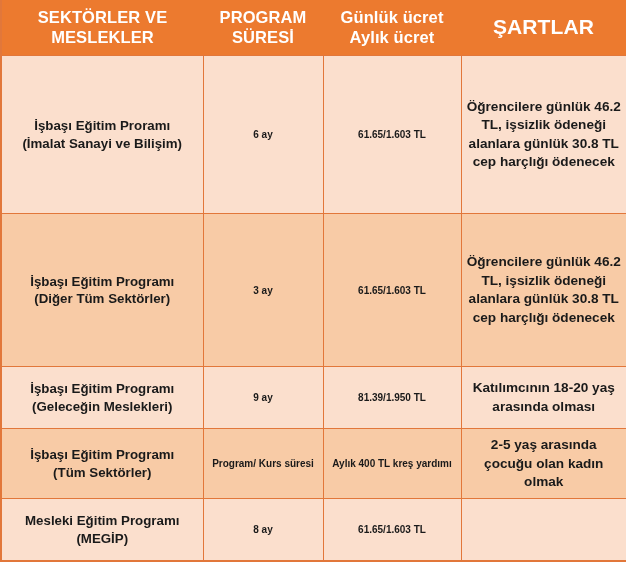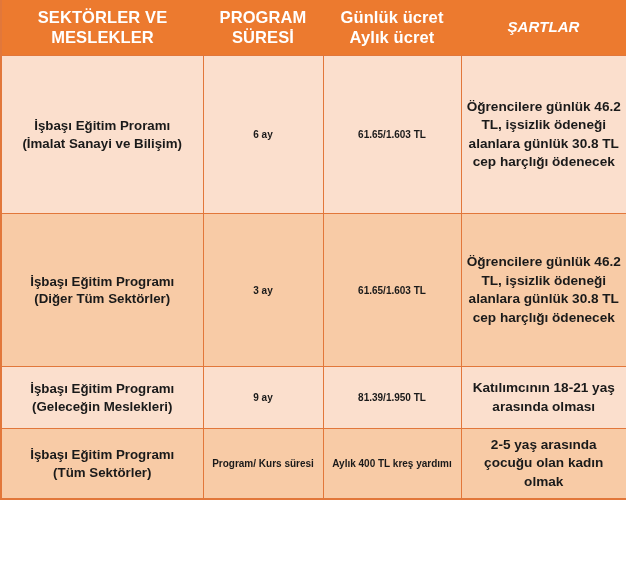--- a/index.html
+++ b/index.html
@@ -35,21 +35,21 @@
     color: #ffffff;
     font-size: 16.5px;
     font-weight: bold;
     line-height: 1.22;
     padding: 7px 4px 8px 4px;
     text-align: center;
     vertical-align: middle;
     border: none;
     letter-spacing: 0.1px;
   }
-  thead th.th-terms { font-size: 15px; font-style: italic; }
+  thead th.th-terms { font-size: 21px; }
 
   tbody td {
     border: 1.4px solid #E2773A;
     text-align: center;
     vertical-align: middle;
     color: #1a1a1a;
     font-weight: bold;
     font-size: 13.4px;
     line-height: 1.33;
     padding: 6px 7px;
@@ -128,28 +128,37 @@
         <td class="cell-terms">Öğrencilere günlük 46.2 TL, işsizlik ödeneği alanlara günlük 30.8 TL cep harçlığı ödenecek</td>
       </tr>
 
       <tr class="row-light r3">
         <td class="cell-sector">
           <span class="sector-line">İşbaşı Eğitim Programı</span>
           <span class="sector-line">(Geleceğin Meslekleri)</span>
         </td>
         <td class="cell-duration">9 ay</td>
         <td class="cell-wage">81.39/1.950 TL</td>
-        <td class="cell-terms">Katılımcının 18-21 yaş arasında olması</td>
+        <td class="cell-terms">Katılımcının 18-20 yaş arasında olması</td>
       </tr>
 
       <tr class="row-dark r4">
         <td class="cell-sector">
           <span class="sector-line">İşbaşı Eğitim Programı</span>
           <span class="sector-line">(Tüm Sektörler)</span>
         </td>
         <td class="cell-duration">Program/ Kurs süresi</td>
         <td class="cell-wage">Aylık 400 TL kreş yardımı</td>
         <td class="cell-terms">2-5 yaş arasında çocuğu olan kadın olmak</td>
       </tr>
 
+      <tr class="row-light r5">
+        <td class="cell-sector">
+          <span class="sector-line">Mesleki Eğitim Programı</span>
+          <span class="sector-line">(MEGİP)</span>
+        </td>
+        <td class="cell-duration">8 ay</td>
+        <td class="cell-wage">61.65/1.603 TL</td>
+        <td class="cell-terms"></td>
+      </tr>
     </tbody>
   </table>
 </div>
 
 </body></html>

